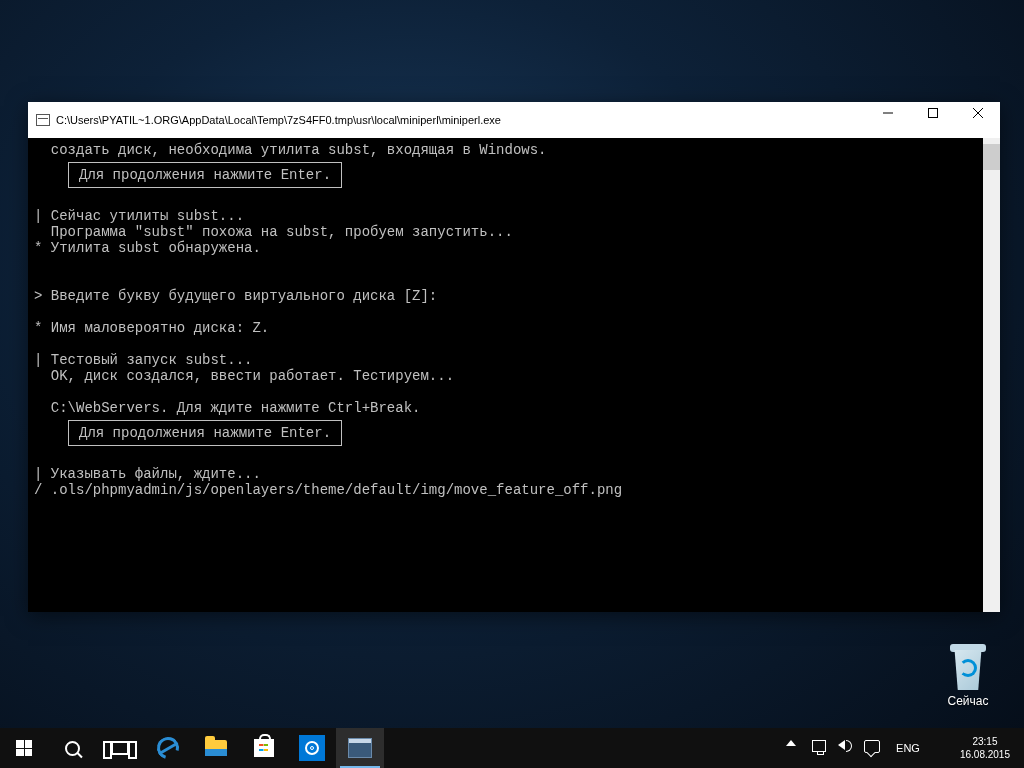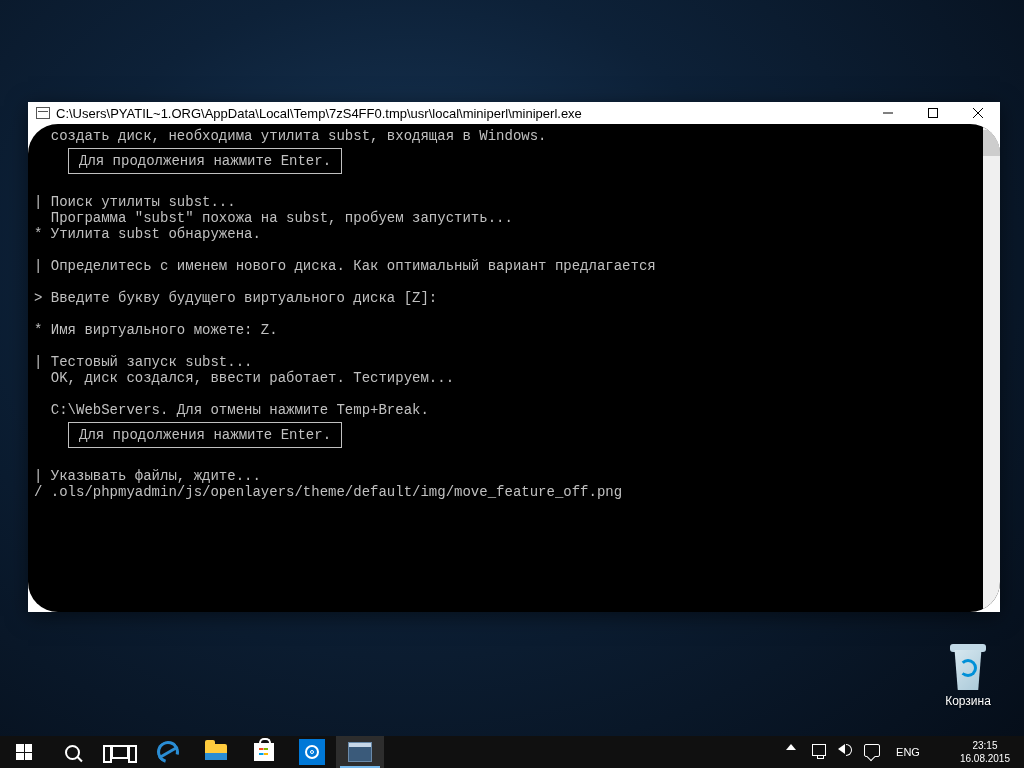--- a/index.html
+++ b/index.html
@@ -7,37 +7,37 @@
   width: 1024px; height: 768px; overflow: hidden;
   background: radial-gradient(ellipse at 40% 35%, #1a3a5c 0%, #0d2138 40%, #050d18 100%);
   font-family: "Segoe UI", Arial, sans-serif; position: relative;
 }
 .console-window {
   position: absolute; left: 28px; top: 102px; width: 972px; height: 510px;
   background: #fff; display: flex; flex-direction: column;
   box-shadow: 0 4px 20px rgba(0,0,0,0.5);
 }
 .titlebar {
-  height: 22px; background: #fff; display: flex; align-items: center;
-  padding-left: 8px; font-size: 13px; color: #000; position: relative;
+  height: 36px; background: #fff; display: flex; align-items: center;
+  padding-left: 8px; font-size: 11px; color: #000; position: relative;
 }
 .titlebar-icon {
   width: 14px; height: 12px; margin-right: 6px; border: 1px solid #555;
   position: relative; background: #fff;
 }
 .titlebar-icon::before { content: ""; position: absolute; left: 1px; top: 3px; right: 1px; height: 1px; background: #555; }
 .titlebar-controls { position: absolute; right: 0; top: 0; display: flex; }
 .tb-btn {
   width: 45px; height: 22px; display: flex; align-items: center; justify-content: center;
   font-size: 11px; cursor: pointer;
 }
 .console-body {
   flex: 1; background: #000; color: #c0c0c0;
   font-family: "Consolas", "Courier New", monospace; font-size: 14px;
-  line-height: 16px; padding: 4px 0 0 4px; position: relative; overflow: hidden; border-radius: 30px;
+  line-height: 16px; padding: 4px 0 0 4px; position: relative; overflow: hidden;
 }
 .scrollbar {
   position: absolute; right: 0; top: 0; bottom: 0; width: 17px; background: #f0f0f0;
 }
 .scrollbar-thumb { position: absolute; left: 0; right: 0; top: 6px; height: 26px; background: #cdcdcd; }
 .cline { white-space: pre; padding-left: 2px; }
 .boxed {
   display: inline-block; border: 1px solid #c0c0c0; padding: 4px 10px;
   margin: 4px 10px 4px 36px;
 }
@@ -62,21 +62,21 @@
   background: #c0d8e6; border-radius: 3px;
 }
 .bin-recycle {
   position: absolute; left: 50%; top: 55%; transform: translate(-50%,-50%);
   width: 18px; height: 18px; border: 3px solid #0090d8; border-radius: 50%;
   border-left-color: transparent;
 }
 
 
 .taskbar {
-  position: absolute; left: 0; right: 0; bottom: 0; height: 32px;
+  position: absolute; left: 0; right: 0; bottom: 0; height: 40px;
   background: #101010; display: flex; align-items: stretch; color: #fff;
 }
 .taskbar-left { display: flex; align-items: stretch; }
 .taskbar-btn {
   width: 48px; display: flex; align-items: center; justify-content: center;
   cursor: pointer; position: relative;
 }
 .taskbar-btn.active { background: rgba(255,255,255,0.12); }
 .taskbar-btn.active::after {
   content: ""; position: absolute; left: 4px; right: 4px; bottom: 0; height: 2px; background: #76b9ed;
@@ -148,51 +148,50 @@
             <line x1="0" y1="0" x2="10" y2="10" stroke="#000" stroke-width="1"></line>
             <line x1="10" y1="0" x2="0" y2="10" stroke="#000" stroke-width="1"></line>
           </svg>
       </div>
     </div>
   </div>
   <div class="console-body" id="console-body">
     <div class="cline">  создать диск, необходима утилита subst, входящая в Windows.</div>
       <div><div class="boxed">Для продолжения нажмите Enter.</div></div>
       <div class="cline">&nbsp;</div>
-      <div class="cline">| Поиск утилиты subst...</div>
+      <div class="cline">| Сейчас утилиты subst...</div>
       <div class="cline">  Программа "subst" похожа на subst, пробуем запустить...</div>
       <div class="cline">* Утилита subst обнаружена.</div>
       <div class="cline">&nbsp;</div>
-      <div class="cline">| Определитесь с именем нового диска. Как оптимальный вариант предлагается</div>
       <div class="cline">&nbsp;</div>
       <div class="cline">&gt; Введите букву будущего виртуального диска [Z]:</div>
       <div class="cline">&nbsp;</div>
-      <div class="cline">* Имя виртуального можете: Z.</div>
+      <div class="cline">* Имя маловероятно диска: Z.</div>
       <div class="cline">&nbsp;</div>
       <div class="cline">| Тестовый запуск subst...</div>
       <div class="cline">  OK, диск создался, ввести работает. Тестируем...</div>
       <div class="cline">&nbsp;</div>
-      <div class="cline">  C:\WebServers. Для отмены нажмите Temp+Break.</div>
+      <div class="cline">  C:\WebServers. Для ждите нажмите Ctrl+Break.</div>
       <div><div class="boxed">Для продолжения нажмите Enter.</div></div>
       <div class="cline">&nbsp;</div>
       <div class="cline">| Указывать файлы, ждите...</div>
       <div class="cline">/ .ols/phpmyadmin/js/openlayers/theme/default/img/move_feature_off.png</div>
       <div class="scrollbar">
       <div class="scrollbar-thumb"></div>
     </div>
   </div>
 </div>
 
 <div class="desktop-icon">
   <div class="recycle-bin">
     <div class="bin-lid"></div>
       <div class="bin-body"></div>
       <div class="bin-recycle"></div>
   </div>
-  <div>Корзина</div>
+  <div>Сейчас</div>
 </div>
 
 <div class="taskbar">
   <div class="taskbar-left">
     <div class="taskbar-btn">
       <div class="win-logo">
           <span></span>
           <span></span>
           <span></span>
           <span></span>

